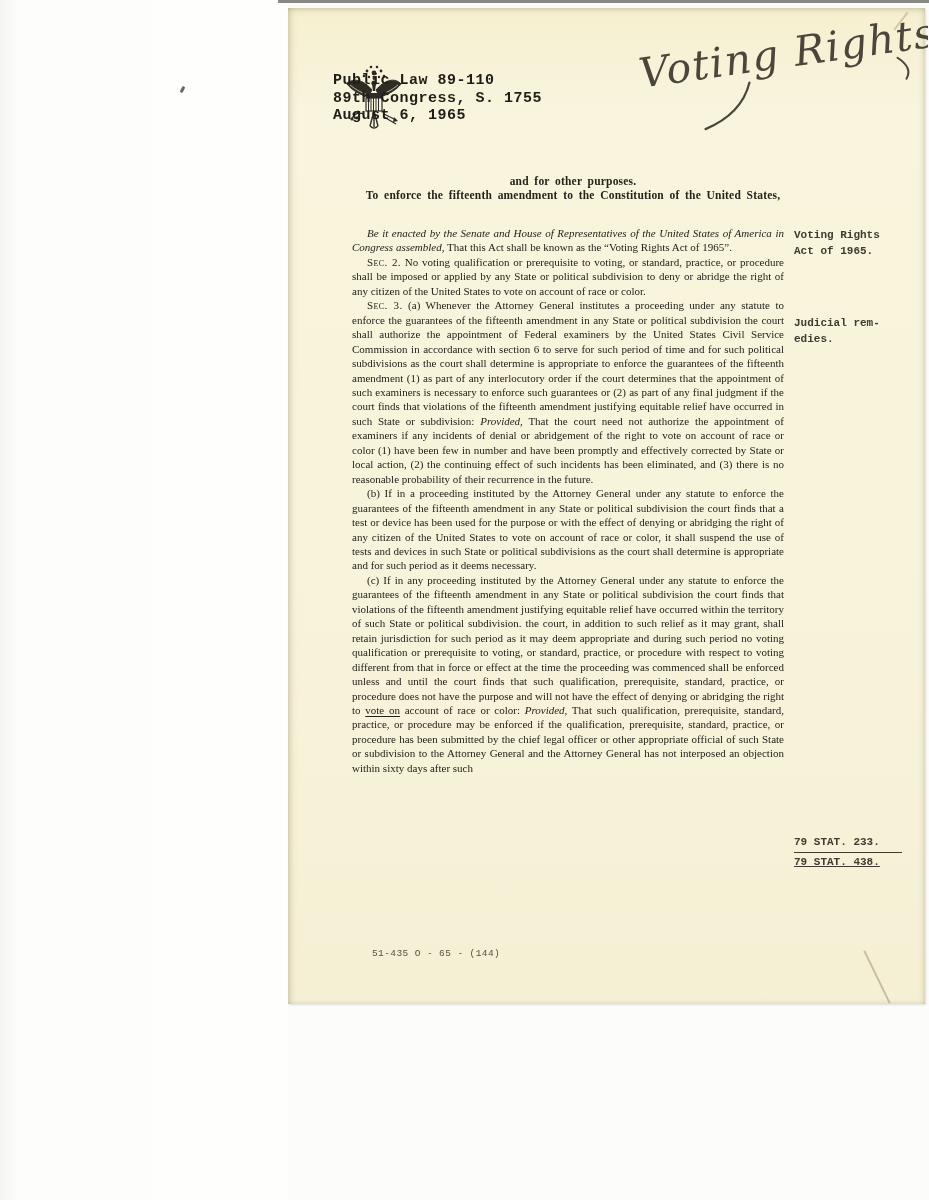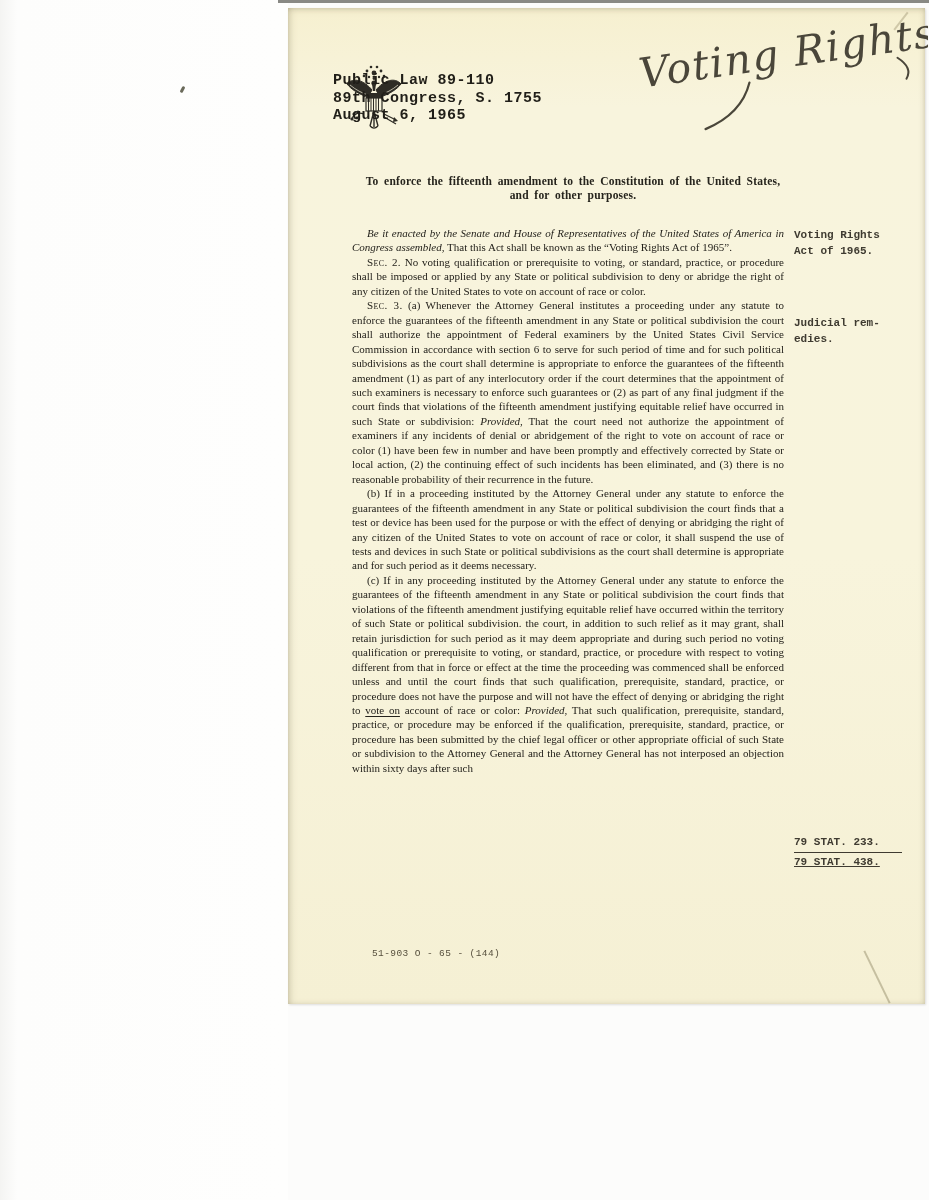--- a/index.html
+++ b/index.html
@@ -159,36 +159,36 @@
   </svg>
 
   <div class="law-header">
     <div>Public Law 89-110</div>
     <div>89th Congress, S. 1755</div>
     <div>August 6, 1965</div>
   </div>
 
 
   <div class="preamble">
+    <div>and for other purposes.</div>
     <div>To enforce the fifteenth amendment to the Constitution of the United States,</div>
-    <div>and for other purposes.</div>
   </div>
 
   <div class="statute-body">
       <p><span class="seg-italic">Be it enacted by the Senate and House of Representatives of the United States of America in Congress assembled</span><span>, That this Act shall be known as the “Voting Rights Act of 1965”.</span></p>
       <p><span class="seg-smallcaps">Sec. 2.</span><span> No voting qualification or prerequisite to voting, or standard, practice, or procedure shall be imposed or applied by any State or political subdivision to deny or abridge the right of any citizen of the United States to vote on account of race or color.</span></p>
       <p><span class="seg-smallcaps">Sec. 3.</span><span> (a) Whenever the Attorney General institutes a proceeding under any statute to enforce the guarantees of the fifteenth amendment in any State or political subdivision the court shall authorize the appointment of Federal examiners by the United States Civil Service Commission in accordance with section 6 to serve for such period of time and for such political subdivisions as the court shall determine is appropriate to enforce the guarantees of the fifteenth amendment (1) as part of any interlocutory order if the court determines that the appointment of such examiners is necessary to enforce such guarantees or (2) as part of any final judgment if the court finds that violations of the fifteenth amendment justifying equitable relief have occurred in such State or subdivision: </span><span class="seg-italic">Provided</span><span>, That the court need not authorize the appointment of examiners if any incidents of denial or abridgement of the right to vote on account of race or color (1) have been few in number and have been promptly and effectively corrected by State or local action, (2) the continuing effect of such incidents has been eliminated, and (3) there is no reasonable probability of their recurrence in the future.</span></p>
       <p><span>(b) If in a proceeding instituted by the Attorney General under any statute to enforce the guarantees of the fifteenth amendment in any State or political subdivision the court finds that a test or device has been used for the purpose or with the effect of denying or abridging the right of any citizen of the United States to vote on account of race or color, it shall suspend the use of tests and devices in such State or political subdivisions as the court shall determine is appropriate and for such period as it deems necessary.</span></p>
       <p><span>(c) If in any proceeding instituted by the Attorney General under any statute to enforce the guarantees of the fifteenth amendment in any State or political subdivision the court finds that violations of the fifteenth amendment justifying equitable relief have occurred within the territory of such State or political subdivision. the court, in addition to such relief as it may grant, shall retain jurisdiction for such period as it may deem appropriate and during such period no voting qualification or prerequisite to voting, or standard, practice, or procedure with respect to voting different from that in force or effect at the time the proceeding was commenced shall be enforced unless and until the court finds that such qualification, prerequisite, standard, practice, or procedure does not have the purpose and will not have the effect of denying or abridging the right to </span><span class="seg-underline">vote on</span><span> account of race or color: </span><span class="seg-italic">Provided</span><span>, That such qualification, prerequisite, standard, practice, or procedure may be enforced if the qualification, prerequisite, standard, practice, or procedure has been submitted by the chief legal officer or other appropriate official of such State or subdivision to the Attorney General and the Attorney General has not interposed an objection within sixty days after such</span></p>
     </div>
 
   <div class="margin-note note-1">Voting Rights
 Act of 1965.</div>
   <div class="margin-note note-2">Judicial rem-
 edies.</div>
   <div class="margin-note note-3">79 STAT. 233.</div>
   <div class="margin-note note-4">79 STAT. 438.</div>
 
-  <div class="footer-imprint">51-903 O - 65 - (144)</div>
+  <div class="footer-imprint">51-435 O - 65 - (144)</div>
 
   <div class="crease-br"></div>
   <div class="crease-tr"></div>
 </div>
 
 </body></html>

